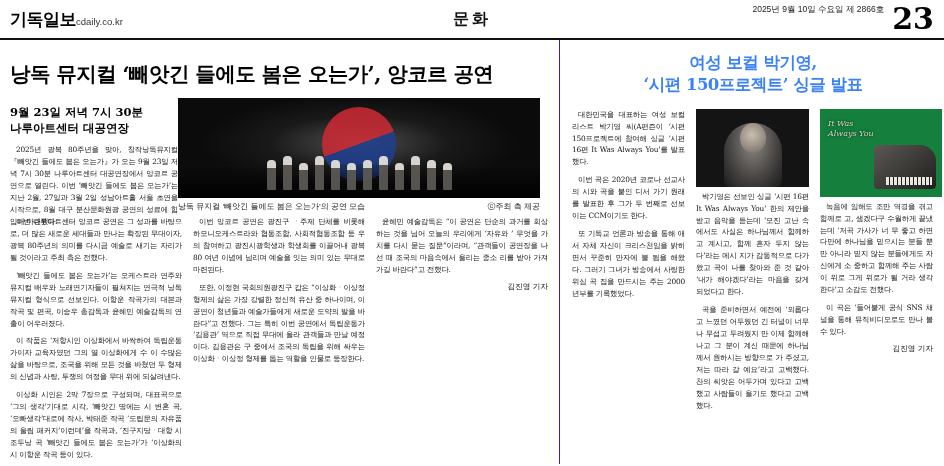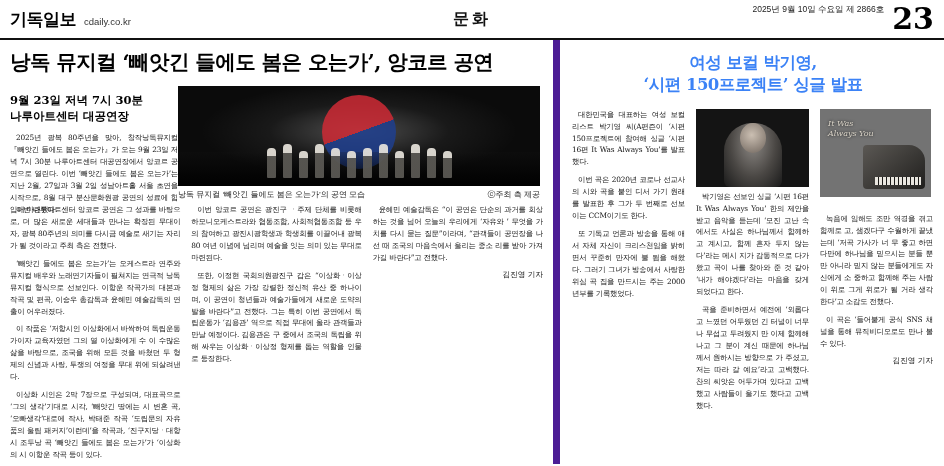--- a/index.html
+++ b/index.html
@@ -24,21 +24,20 @@
     position: relative;
     height: 40px;
     border-bottom: 2px solid #111;
     display: flex;
     align-items: center;
     padding: 0 10px;
   }
   .mast-left {
     display: flex;
     align-items: baseline;
-    gap: 8px;
     width: 230px;
   }
   .mast-logo {
     font-family: "DejaVu Serif", serif;
     font-weight: bold;
     font-size: 17px;
     letter-spacing: -0.5px;
     color: #000;
   }
   .mast-url {
@@ -74,22 +73,22 @@
     color: #000;
   }
 
   
   .content {
     display: flex;
     height: 424px;
   }
   .col-left {
     width: 560px;
-    padding: 4px 10px 6px 10px;
-    border-right: 7px solid #4c1d95;
+    padding: 16px 10px 6px 10px;
+    border-right: 1px solid #4c1d95;
   }
   .col-right {
     width: 384px;
     padding: 8px 10px 6px 12px;
   }
 
   
   .headline-main {
     font-family: "DejaVu Serif", serif;
     font-weight: bold;
@@ -222,26 +221,26 @@
     width: 58px; height: 64px;
     background: radial-gradient(ellipse at 50% 30%, #8e8a86 0%, #4a4744 55%, #1a1a1a 100%);
     border-radius: 28px 28px 6px 6px;
   }
   .photo-right .face {
     position: absolute; left: 50%; top: 14px; transform: translateX(-50%);
     width: 26px; height: 30px; border-radius: 50%;
     background: radial-gradient(circle at 45% 40%, #cbbfb2, #6e645c);
   }
   .photo-album {
-    width: 111px;
+    width: 122px;
     height: 88px;
-    background: #737373;
+    background: #15803d;
     position: relative;
     overflow: hidden;
-    margin-bottom: 16px;
+    margin-bottom: 4px;
   }
   .photo-album .piano {
     position: absolute; right: 6px; bottom: 8px;
     width: 62px; height: 44px;
     background: linear-gradient(140deg, #5b5854, #201f1d);
     border-radius: 4px 16px 4px 4px;
   }
   .photo-album .keys {
     position: absolute; right: 10px; bottom: 12px;
     width: 46px; height: 8px;

